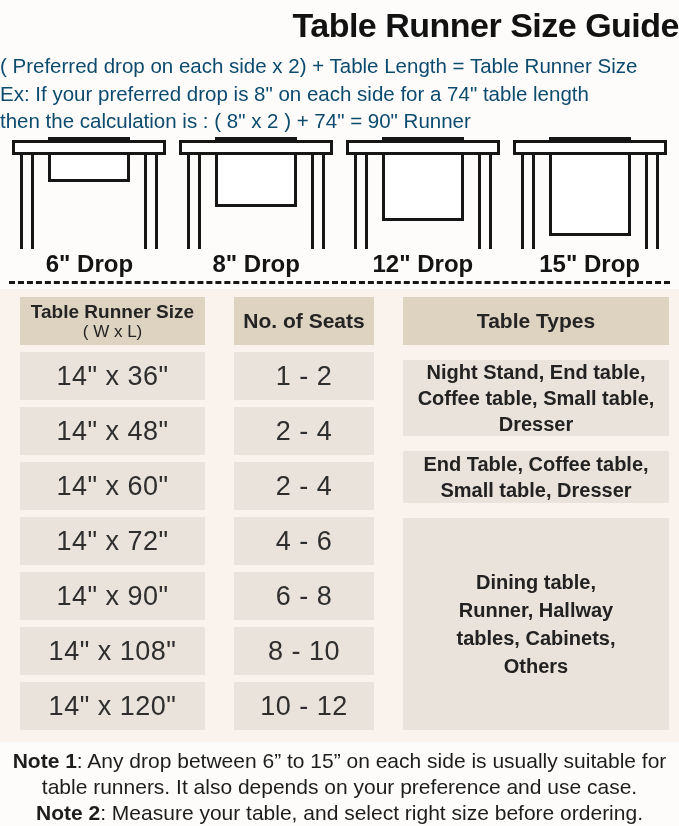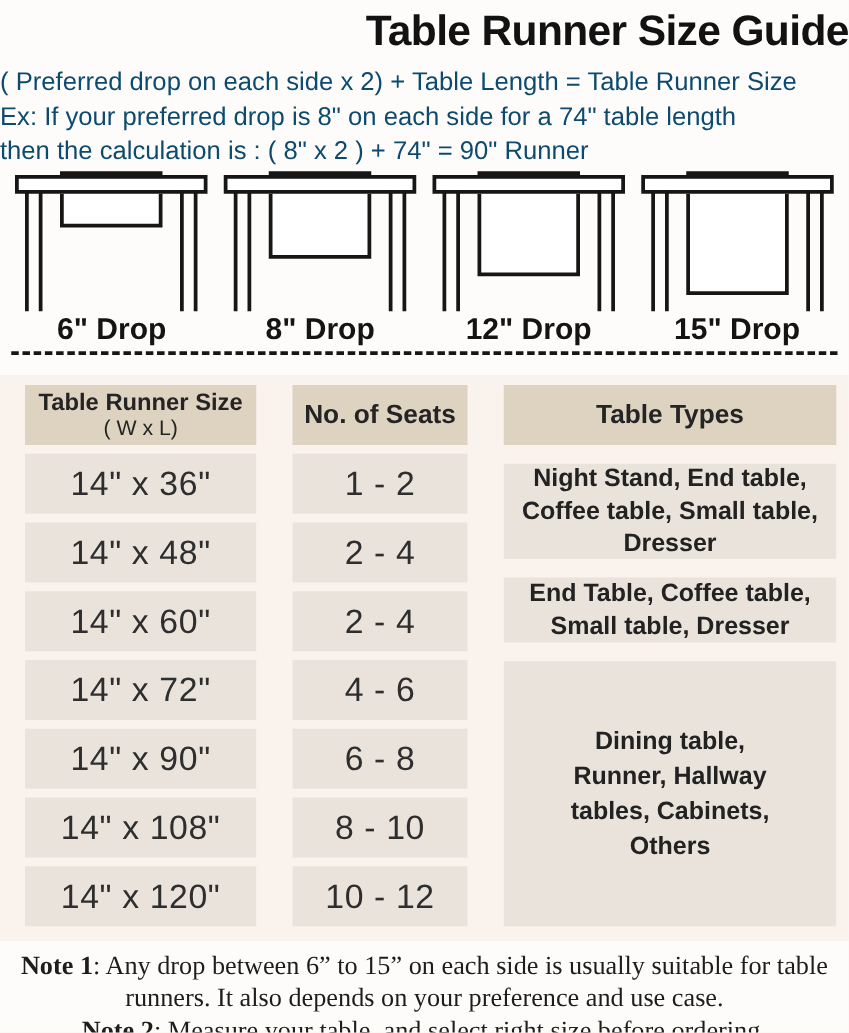--- a/index.html
+++ b/index.html
@@ -33,21 +33,21 @@
   .leg.left { left:9px; } .leg.right { right:9px; }
   .runner {
     position:absolute; top:0; left:50%; margin-left:-41px; width:76px;
     background:#ffffff; border:3px solid #161616;
   }
   .fig-label { font-size:24px; font-weight:700; margin-top:1px; color:#141414; }
   .dashline { margin:3px 9px 0; border-top:3px dashed #161616; height:0; }
 
   
   .table-section {
-    margin-top:16px; background:#faf3ed;
+    margin-top:5px; background:#faf3ed;
     padding:8px 10px 12px 20px;
     display:flex; gap:29px;
   }
   .col { display:flex; flex-direction:column; gap:7px; }
   .col1 { width:185px; } .col2 { width:140px; } .col3 { flex:1;justify-content:space-between; }
   .hcell {
     height:48px; background:#ded2c1;
     display:flex; flex-direction:column; align-items:center; justify-content:center;
     color:#242424;
   }
@@ -63,21 +63,21 @@
     background:#e9e3dc; font-weight:700; color:#222222;
     display:flex; align-items:center; justify-content:center;
     text-align:center; font-size:20px; line-height:26px;
   }
   .tg0 { height:76px; padding:0 14px; }
   .tg1 { height:52px;  padding:0 6px;  }
   .tg2 { height:212px; padding:0 45px; line-height:28px; }
 
   
   .notes { padding:6px 4px 0; text-align:center; font-size:21px; line-height:26px; color:#1d1d1d; }
-  .notes p { margin:0;font-family:Liberation Serif, serif; }
+  .notes p { margin:0; }
   .note-label { font-weight:700; }
 </style>
 </head>
 <body>
 
 <h1 class="title">Table Runner Size Guide</h1>
 <div class="subline formula">( Preferred drop on each side x 2) + Table Length = Table Runner Size</div>
 <div class="subline ex1">Ex: If your preferred drop is 8" on each side for a 74" table length</div>
 <div class="subline ex2">then the calculation is : ( 8" x 2 ) + 74" = 90" Runner</div>
 

